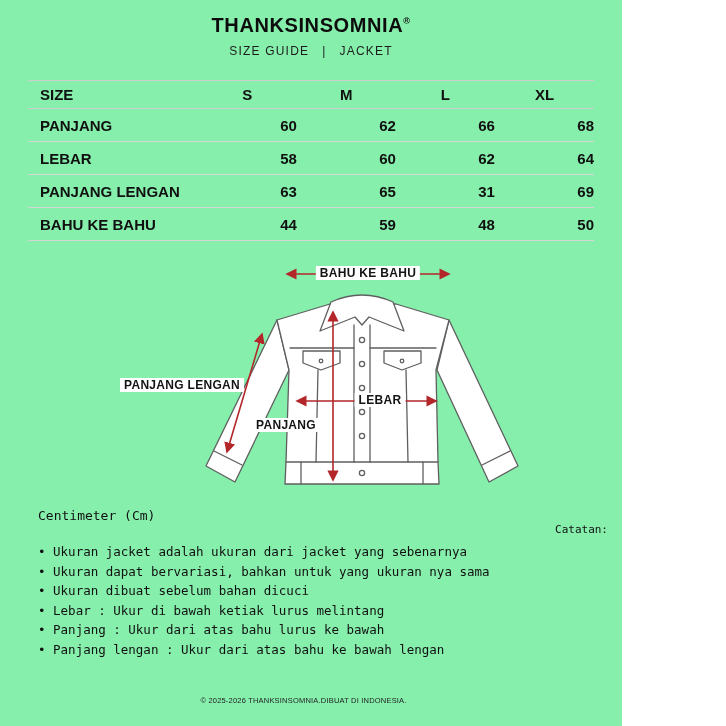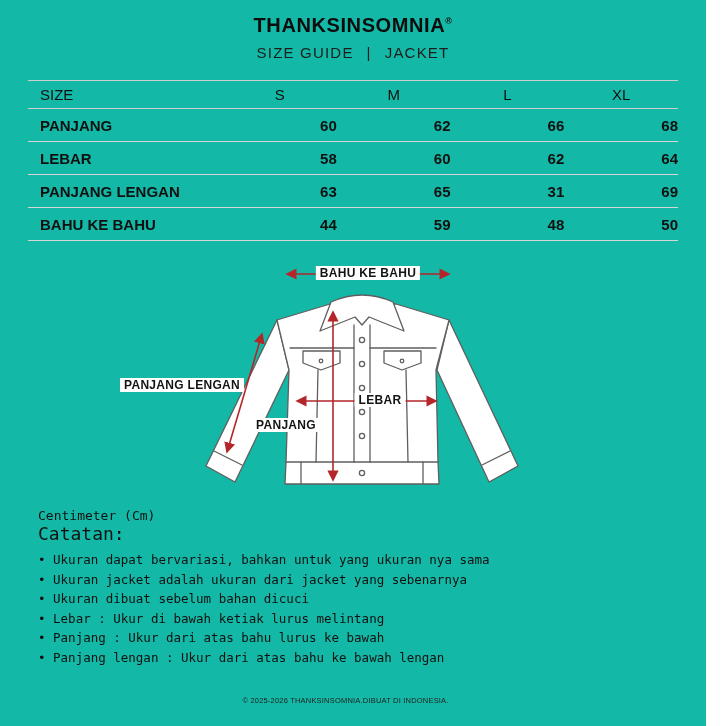--- a/index.html
+++ b/index.html
@@ -1,37 +1,37 @@
 <!DOCTYPE html>
 <html><head>
 <meta charset="utf-8">
 <style>
   * { margin:0; padding:0; box-sizing:border-box; }
   html,body { background:#fff; }
   .page {
-    position:relative; width:706px; height:726px;
-    background:#14b8a6; overflow:hidden;
+    position:relative; width:622px; height:726px;
+    background:#86efac; overflow:hidden;
     font-family:"Liberation Sans", sans-serif; color:#111;
   }
 
   
   .brand-header { position:absolute; top:14px; left:0; right:0; text-align:center; }
   .brand-title { font-size:20px; font-weight:700; letter-spacing:.6px; color:#0c0c0c; }
   .brand-title sup { font-size:9px; font-weight:700; vertical-align:super; }
-  .subtitle { margin-top:7px; font-size:15px; letter-spacing:1.2px; color:#1c1c1c;
+  .subtitle { margin-top:7px; font-size:12px; letter-spacing:1.2px; color:#1c1c1c;
               display:flex; justify-content:center; align-items:center; gap:13px; }
 
   
   .table-wrap { position:absolute; top:80px; left:28px; right:28px; }
   table.size-table { width:100%; border-collapse:collapse; table-layout:fixed; }
   table.size-table col.c0 { width:30%; }
   table.size-table th, table.size-table td { font-size:15px; color:#101010; }
   table.size-table thead th {
     height:28px; border-top:1px solid #cfcfcf; border-bottom:1px solid #cfcfcf;
-    font-weight:400; text-align:center;
+    font-weight:700; text-align:center;
   }
   table.size-table thead th.first, table.size-table td.first {
     text-align:left; padding-left:12px;
   }
   table.size-table tbody td {
     height:33px; border-bottom:1px solid #d6d6d6; text-align:right; font-weight:700;
   }
   table.size-table tbody td.first { font-weight:700; }
 
   
@@ -40,21 +40,21 @@
   .measure-label {
     position:absolute; transform:translateX(-50%);
     background:#fff; padding:0 4px; white-space:nowrap;
     font-size:12px; font-weight:700; letter-spacing:.3px; color:#141414;
   }
 
   
   .notes { position:absolute; top:508px; left:38px; right:14px;
            font-family:"DejaVu Sans Mono", monospace; color:#111; }
   .unit-label { font-size:13px; }
-  .notes-heading { font-size:18px; margin-bottom:6px; }
+  .notes-heading { font-size:11px; margin-bottom:6px;text-align:right; }
   .note-item { font-size:12.5px; line-height:19.5px; white-space:nowrap; }
   .note-item::before { content:"• "; }
 
   
   .footer { position:absolute; left:0; right:15px; top:696px; text-align:center;
             font-size:7.5px; line-height:9.5px; letter-spacing:.2px; color:#222; }
 </style>
 </head>
 <body>
 
@@ -173,22 +173,22 @@
 
     <div class="measure-label" style="left:368px; top:10px;">BAHU KE BAHU</div>
     <div class="measure-label" style="left:182px; top:122px;">PANJANG LENGAN</div>
     <div class="measure-label" style="left:380px; top:137px;">LEBAR</div>
     <div class="measure-label" style="left:286px; top:162px;">PANJANG</div>
   </div>
 
   <div class="notes">
     <div class="unit-label">Centimeter (Cm)</div>
     <div class="notes-heading">Catatan:</div>
+    <div class="note-item">Ukuran jacket adalah ukuran dari jacket yang sebenarnya</div>
     <div class="note-item">Ukuran dapat bervariasi, bahkan untuk yang ukuran nya sama</div>
-    <div class="note-item">Ukuran jacket adalah ukuran dari jacket yang sebenarnya</div>
     <div class="note-item">Ukuran dibuat sebelum bahan dicuci</div>
     <div class="note-item">Lebar : Ukur di bawah ketiak lurus melintang</div>
     <div class="note-item">Panjang : Ukur dari atas bahu lurus ke bawah</div>
     <div class="note-item">Panjang lengan : Ukur dari atas bahu ke bawah lengan</div>
   </div>
 
   <div class="footer">
     <div>© 2025-2026 THANKSINSOMNIA.DIBUAT DI INDONESIA.</div>
   </div>
 

